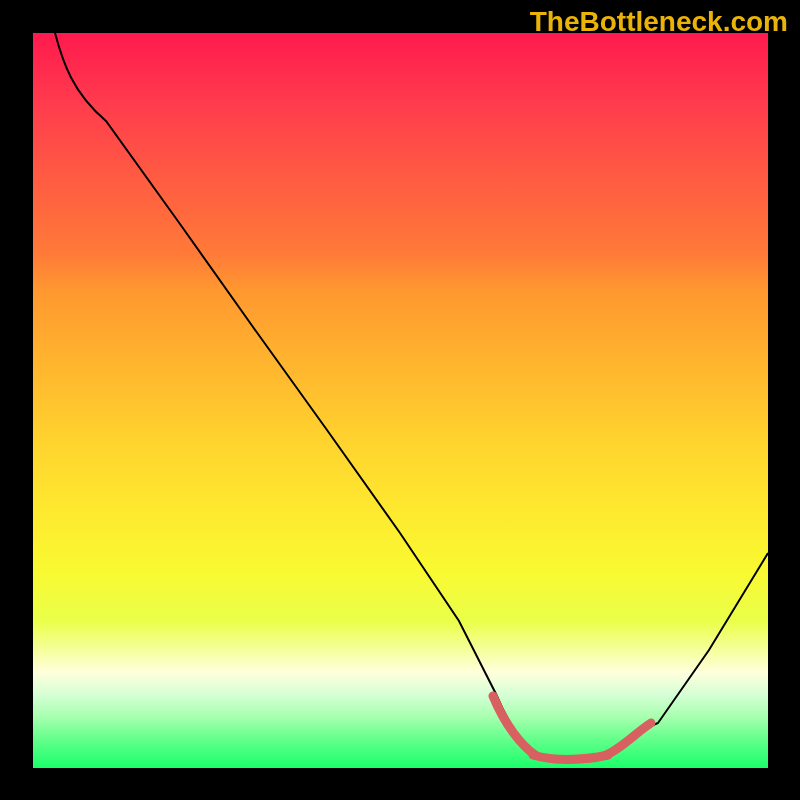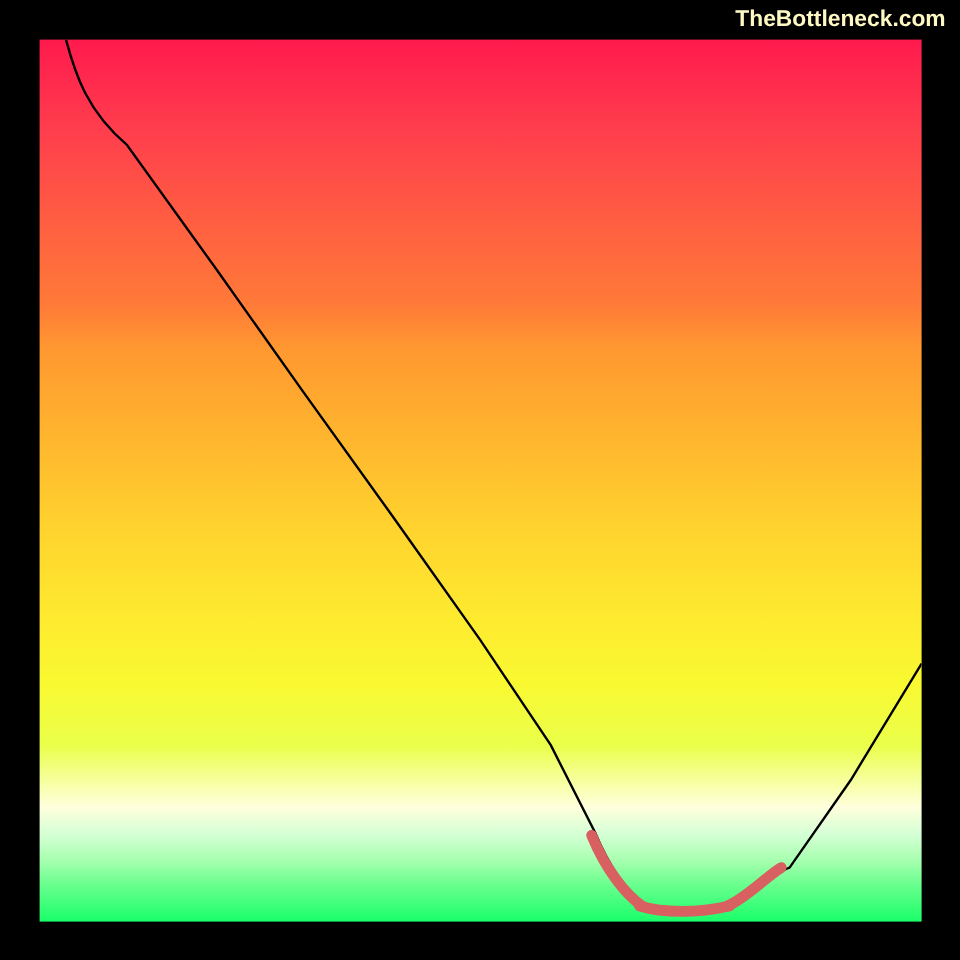--- a/index.html
+++ b/index.html
@@ -12,23 +12,23 @@
       height: 800px;
       background: #000;
       position: relative;
       overflow: hidden;
     }
     .watermark {
       position: absolute;
       top: 6px;
       right: 12px;
       font-family: Arial, sans-serif;
-      font-size: 19px;
+      font-size: 28px;
       font-weight: bold;
-      color: #fef9c3;
+      color: #eab308;
       z-index: 10;
     }
     .chart-area {
       position: absolute;
       top: 33px;
       left: 33px;
       width: 735px;
       height: 735px;
       background: linear-gradient(to bottom,
         #ff1a4d 0%,

